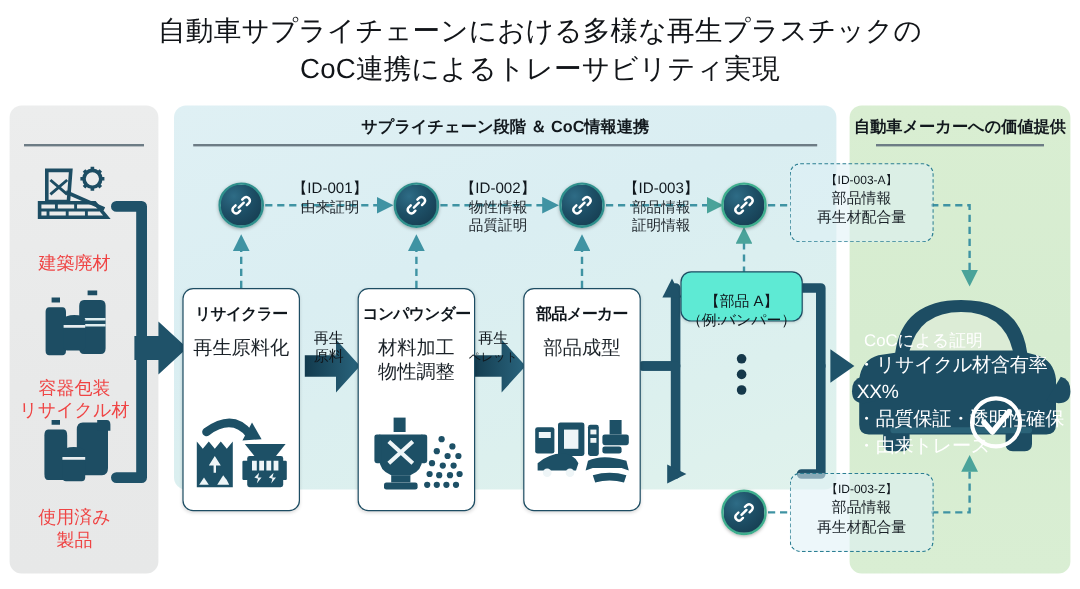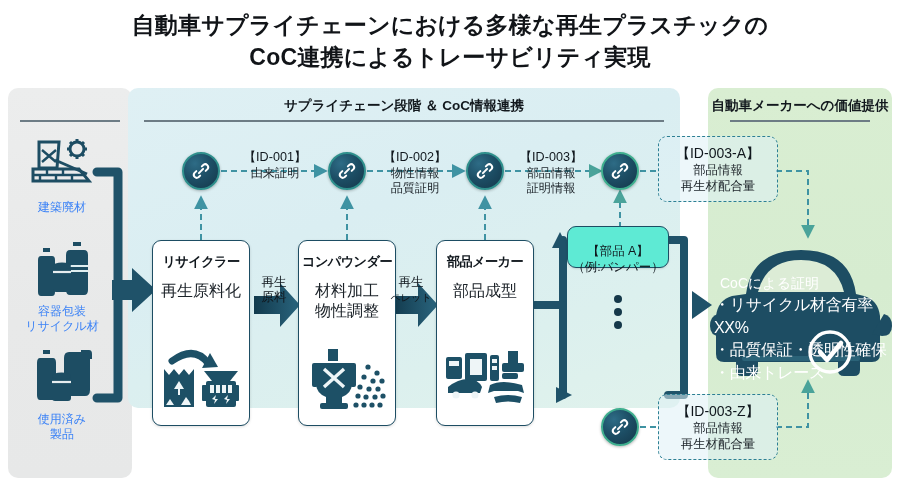--- a/index.html
+++ b/index.html
@@ -9,33 +9,33 @@
     font-family: "Liberation Sans", "DejaVu Sans", sans-serif;
     position: relative;
     overflow: hidden;
   }
   #stage { position: absolute; inset: 0; }
 
   
   .title {
     position: absolute; left: 0; top: 10px; width: 900px;
     text-align: center;
-    font-size: 23px; font-weight: bold; color: #111418;
+    font-size: 23px; font-weight: normal; color: #111418;
     line-height: 1.38;
     letter-spacing: 0.2px;
   }
 
   
   .panel { position: absolute; border-radius: 10px; }
   .panel-left {
     left: 8px; top: 88px; width: 124px; height: 390px;
     background: linear-gradient(180deg,#eceded 0%, #e8e9e9 60%, #e7e8e8 100%);
   }
   .panel-mid {
-    left: 128px; top: 88px; width: 552px; height: 320px;
+    left: 145px; top: 88px; width: 552px; height: 320px;
     background: linear-gradient(160deg,#dff0f4 0%, #daeef2 40%, #dcf0ee 75%, #e0f2ec 100%);
   }
   .panel-right {
     left: 708px; top: 88px; width: 184px; height: 390px;
     background: linear-gradient(180deg,#d9eed2 0%, #d6ecd0 50%, #d9eed3 100%);
   }
   .panel-title {
     position: absolute; top: 9px; left: 0; width: 100%;
     text-align: center; font-size: 13.5px; font-weight: bold; color: #12181d;
   }
@@ -44,21 +44,21 @@
     background: #6d7c85;
   }
   .panel-left .panel-rule  { left: 12px; right: 12px; }
   .panel-mid  .panel-rule  { left: 16px; right: 16px; }
   .panel-right .panel-rule { left: 22px; right: 22px; }
 
   
   .src { position: absolute; width: 124px; text-align: center; }
   .src .glyph { display: block; height: 62px; }
   .src .cap {
-    font-size: 12px; color: #3b82f6; line-height: 1.25; margin-top: 2px;
+    font-size: 15px; color: #ef4444; line-height: 1.25; margin-top: 13px;
   }
   #src0 { top: 136px; }
   #src1 { top: 240px; }
   #src2 { top: 348px; }
 
   
   .proc {
     position: absolute; width: 98px; height: 186px;
     background: #ffffff; border: 1.6px solid #1d4d63; border-radius: 9px;
     box-shadow: 0 1px 3px rgba(0,0,0,.14);
@@ -100,21 +100,21 @@
   .idlab { position: absolute; text-align: center; line-height: 1.24; }
   .idlab .idcode { font-size: 12.6px; color: #10171d; display:block; }
   .idlab .iddesc { font-size: 12.2px; color: #1b2228; display:block; }
 
   
   .dashbox {
     position: absolute; border: 1.6px dashed #2c7f93; border-radius: 9px;
     background: rgba(223,241,245,.55);
     text-align: center; padding-top: 7px; line-height: 1.3;
   }
-  .dashbox .dcode { display:block; font-size: 14px; color: #10171d; }
+  .dashbox .dcode { display:block; font-size: 10px; color: #10171d; }
   .dashbox .dline { display:block; font-size: 12.4px; color: #1b2228; }
 
   
   .partbox {
     position: absolute; background: #5eead4;
     border: 1.6px solid #1d4d63; border-radius: 9px;
     text-align: center; padding-top: 17px; line-height: 1.28;
     box-shadow: 0 1px 2px rgba(0,0,0,.12);
   }
   .partbox span { display:block; font-size: 12.4px; color: #10171d; }

